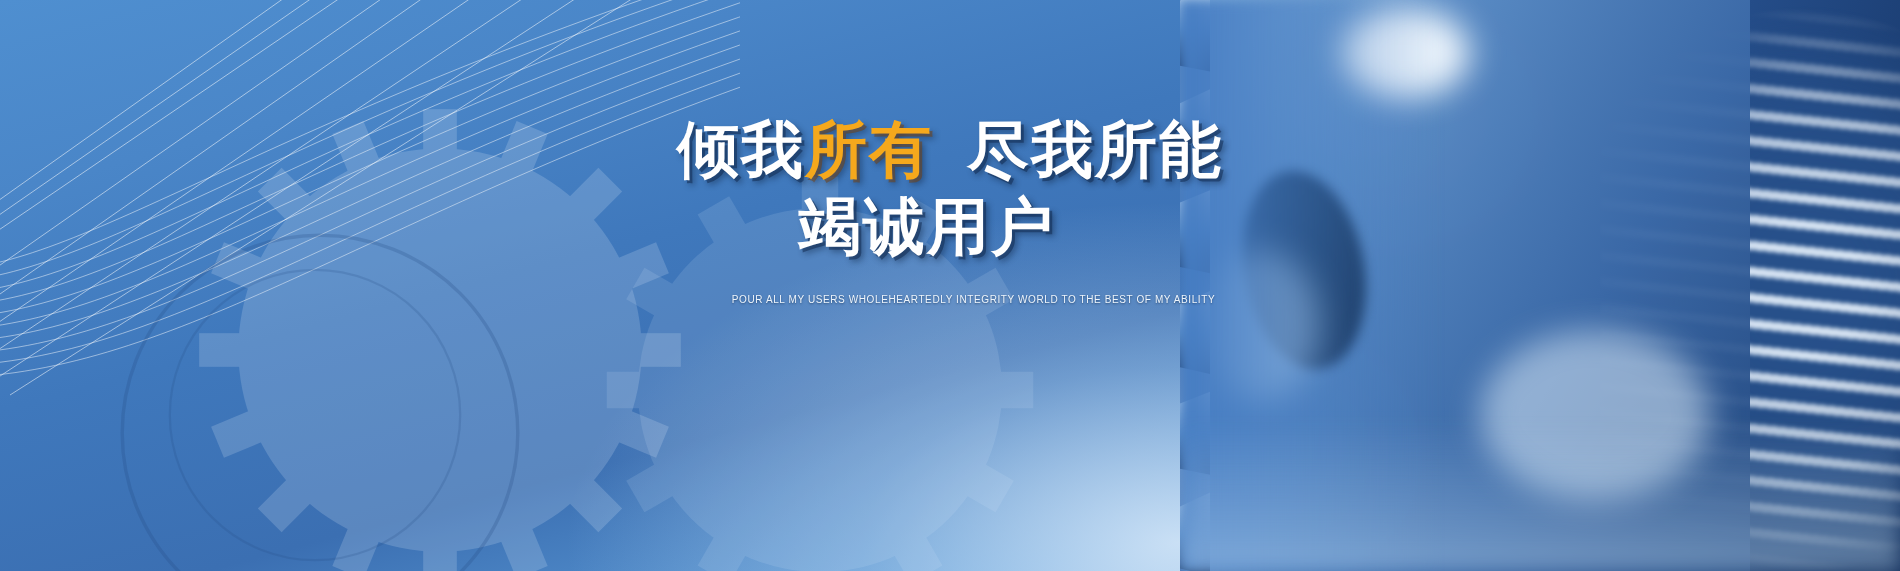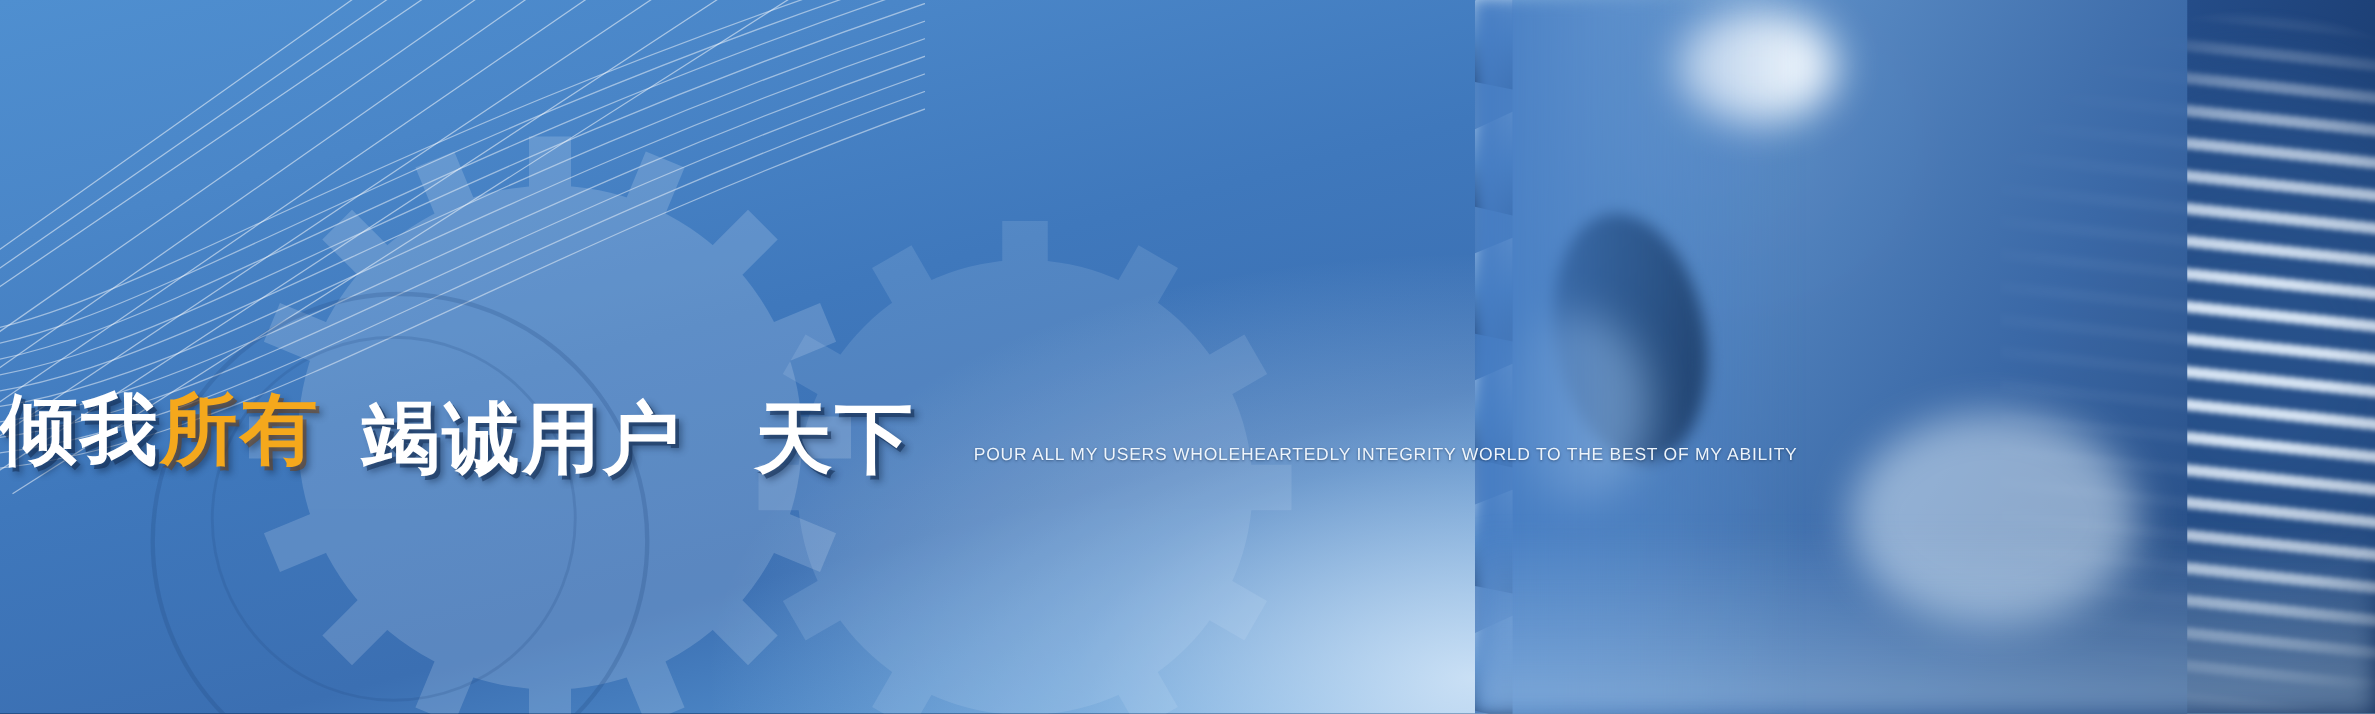--- a/index.html
+++ b/index.html
@@ -71,21 +71,21 @@
   }
   .photo .softbottom{
     position:absolute; left:0; bottom:0; width:100%; height:150px;
     background:linear-gradient(0deg, rgba(190,220,245,.45), rgba(190,220,245,0));
     filter:blur(10px);
   }
 
   
   .copy{
     position:absolute; left:0; top:0; width:1900px; height:571px;
-    display:flex; align-items:center;
+    display:flex; flex-direction:column; align-items:center;
     padding-top:118px;
   }
   .line{
     display:flex; align-items:baseline;
     font-weight:bold;
     font-size:62px;
     letter-spacing:2px;
     line-height:1.02;
     white-space:nowrap;
   }
@@ -102,21 +102,21 @@
   .o{
     color:#f5a81c;
     text-shadow:
        3px 3px 0 rgba(120,62,6,.50),
        5px 5px 6px rgba(10,30,60,.45);
   }
 
   .subtitle{
     margin-top:36px;
     color:#eef5fc;
-    font-size:14px;
+    font-size:10px;
     letter-spacing:.6px;
     font-weight:normal;
     text-shadow:0 1px 2px rgba(12,36,70,.55);
     white-space:nowrap;
     margin-left:47px;
   }
 </style>
 </head>
 <body>
 
@@ -245,24 +245,24 @@
     <div class="blend-left"></div>
     <div class="softbottom"></div>
   </div>
 
   <div class="copy">
 
     <div class="line line1">
       <span class="seg w">倾我</span>
       <span class="seg o">所有</span>
       <span class="gap"></span>
+      <span class="seg w">尽我所能</span>
     </div>
 
     <div class="line line2">
       <span class="seg w">竭诚用户</span>
       <span class="gap"></span>
-      <span class="seg w">天下</span>
     </div>
 
     <div class="subtitle">POUR ALL MY USERS WHOLEHEARTEDLY INTEGRITY WORLD TO THE BEST OF MY ABILITY</div>
   </div>
 
 </div>
 
 </body></html>

